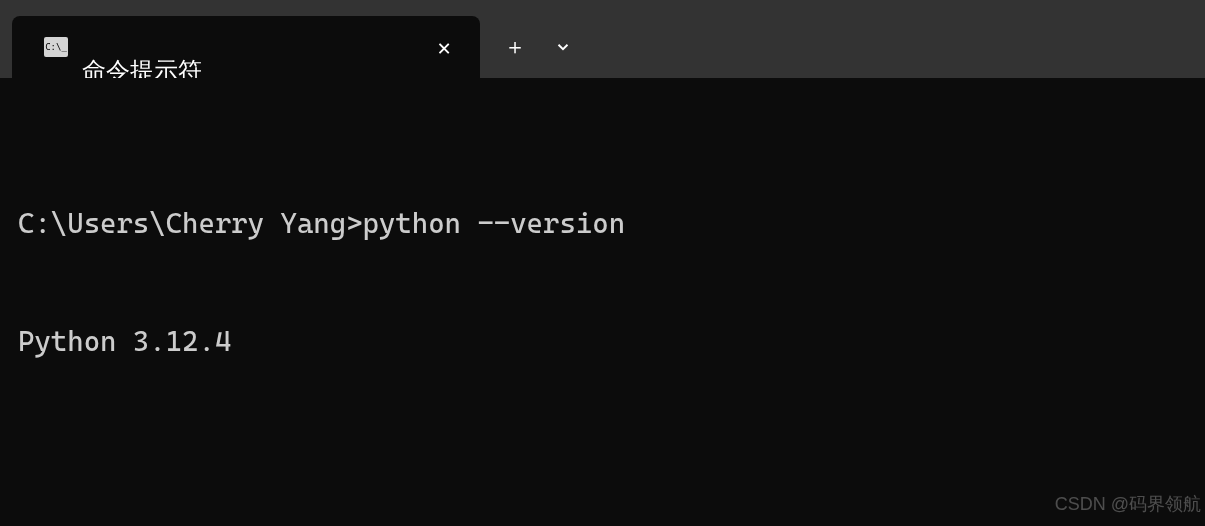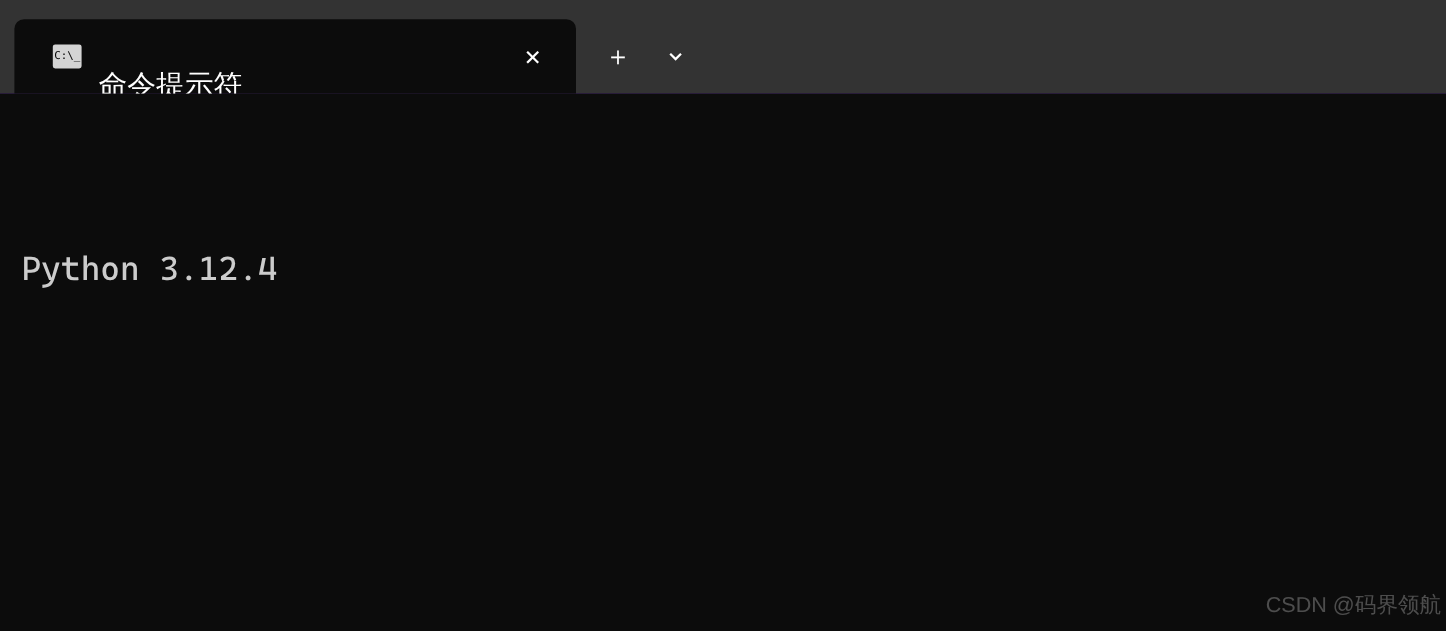--- a/index.html
+++ b/index.html
@@ -126,20 +126,21 @@
       <span class="titlebar-btn">＋</span>
       <span class="titlebar-btn">
         <svg width="18" height="18" viewBox="0 0 24 24" fill="none" stroke="#ffffff" stroke-width="2.5">
           <polyline points="6 9 12 15 18 9"></polyline>
         </svg>
       </span>
     </div>
   </div>
 
   <div class="terminal-body">
+    <span class="term-line"><span>C:\Users\Cherry Yang&gt;</span><span>python --version</span></span>
     <span class="term-line">Python 3.12.4</span>
     <span class="term-line"></span>
     
     
     
     
   </div>
 
   <div class="watermark">CSDN @码界领航</div>
 </div>

